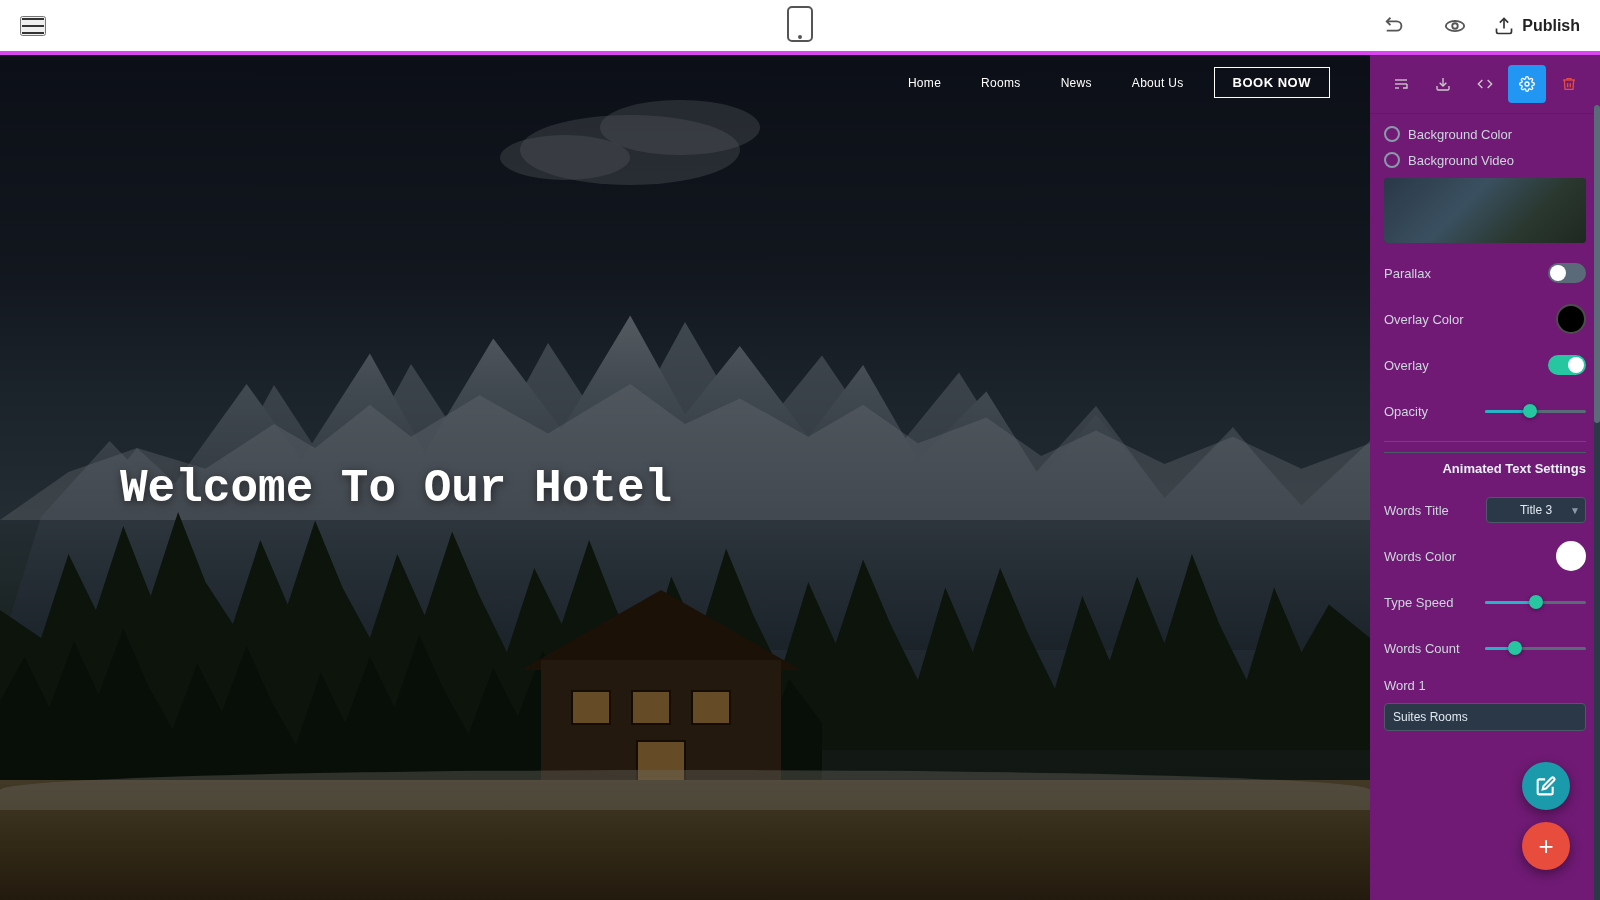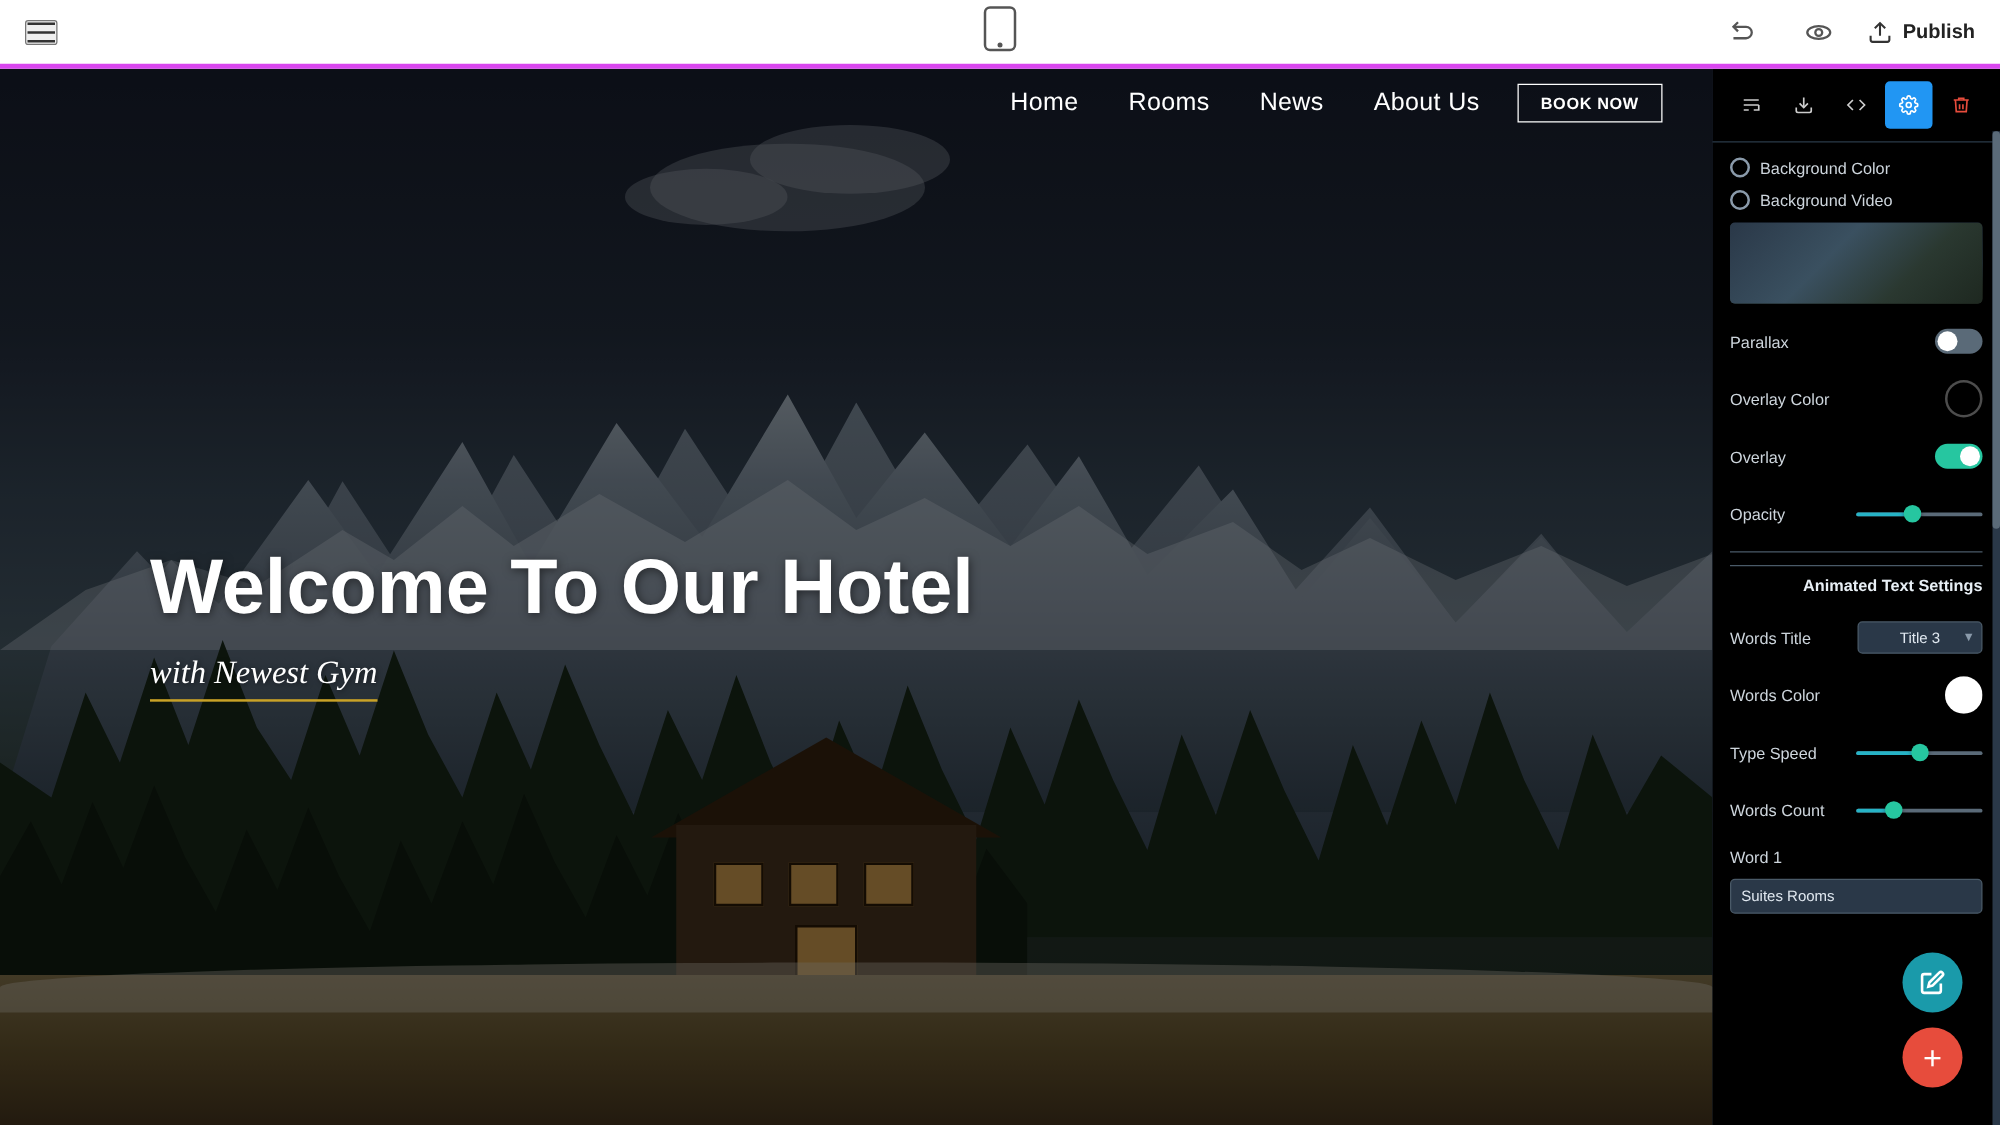--- a/index.html
+++ b/index.html
@@ -201,21 +201,21 @@
       height: 55px;
       display: flex;
       align-items: center;
       justify-content: flex-end;
       padding: 0 40px;
       z-index: 10;
     }
     .hero-nav a {
       color: #fff;
       text-decoration: none;
-      font-size: 20px;
+      font-size: 12px;
       margin-left: 40px;
       font-weight: 400;
       letter-spacing: 0.3px;
     }
     .book-now-btn {
       border: 1.5px solid #fff !important;
       padding: 7px 18px !important;
       font-weight: 600 !important;
       font-size: 13px !important;
       letter-spacing: 0.5px !important;
@@ -225,44 +225,44 @@
     
     .hero-content {
       position: absolute;
       top: 50%;
       left: 120px;
       transform: translateY(-50%);
       z-index: 10;
       margin-top: 20px;
     }
     .hero-title {
-      font-size: 62px;
+      font-size: 46px;
       font-weight: 700;
       color: #fff;
-      font-family: Liberation Sans, sans-serif;
+      font-family: Liberation Mono, monospace;
       line-height: 1.15;
       margin-bottom: 18px;
       text-shadow: 1px 2px 8px rgba(0,0,0,0.5);
     }
     .hero-subtitle {
       font-size: 26px;
       color: #fff;
       font-family: Georgia, serif;
       font-style: italic;
       font-weight: 400;
       border-bottom: 2px solid #c9a227;
       padding-bottom: 6px;
       display: inline-block;
       text-shadow: 1px 1px 4px rgba(0,0,0,0.5);
     }
 
     
     #right-panel {
       width: 230px;
-      background: #000000;
+      background: #701a75;
       display: flex;
       flex-direction: column;
       position: relative;
       z-index: 50;
     }
 
     
     .panel-toolbar {
       display: flex;
       align-items: center;
@@ -571,21 +571,20 @@
     <nav class="hero-nav">
       <a href="#">Home</a>
       <a href="#">Rooms</a>
       <a href="#">News</a>
       <a href="#">About Us</a>
       <a href="#" class="book-now-btn">BOOK NOW</a>
     </nav>
 
     <div class="hero-content">
       <div class="hero-title">Welcome To Our Hotel</div>
-      <div class="hero-subtitle">with Newest Gym</div>
     </div>
   </div>
 
   <div id="right-panel">
 
     <div class="panel-toolbar">
       <button class="panel-tool-btn" title="Sort">
         <svg width="16" height="16" viewBox="0 0 24 24" fill="none" stroke="currentColor" stroke-width="2">
           <line x1="3" y1="6" x2="21" y2="6"></line>
           <line x1="3" y1="12" x2="21" y2="12"></line>

